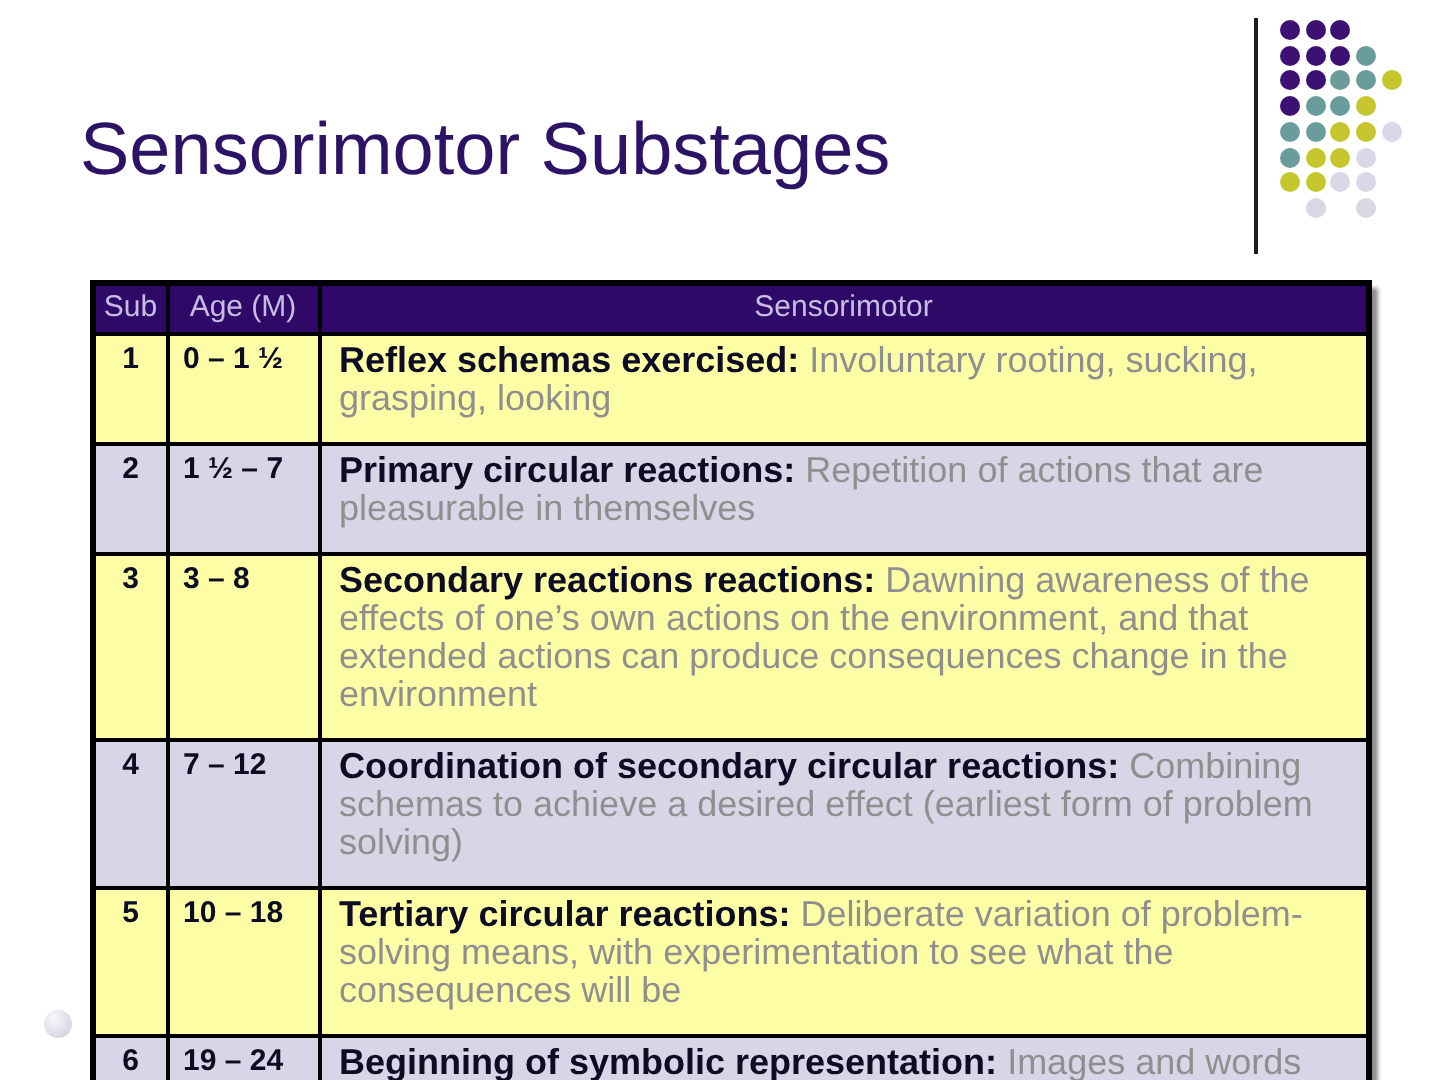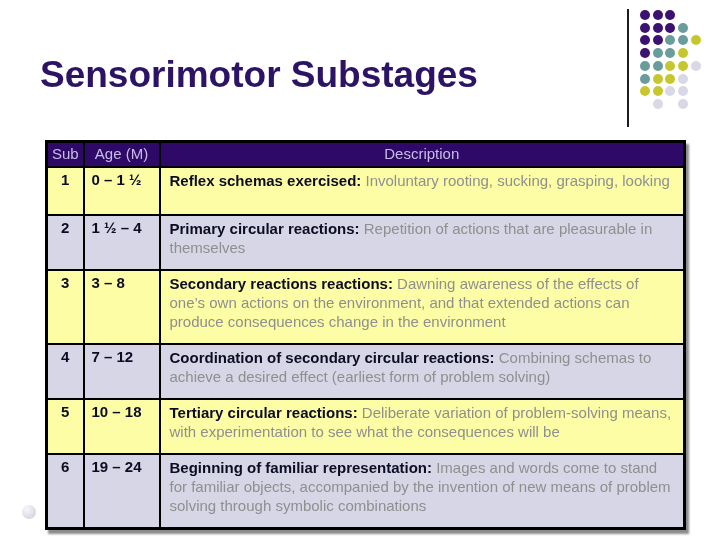--- a/index.html
+++ b/index.html
@@ -5,21 +5,21 @@
   html,body { margin:0; padding:0; }
   body {
     width:720px; height:540px;
     background:#ffffff;
     font-family:"Liberation Sans", sans-serif;
     position:relative;
     overflow:hidden;
   }
   .title {
     position:absolute; left:40px; top:54px; margin:0;
-    font-size:37px; font-weight:bold;
+    font-size:37px; font-weight:normal;
     color:var(--title-color,#2D1366);
     white-space:nowrap;
   }
   .decor-line {
     position:absolute; left:627px; top:9px;
     width:2px; height:118px; background:#1c1c24;
   }
   .dot {
     position:absolute; width:10px; height:10px; border-radius:50%;
   }
@@ -51,21 +51,21 @@
   td.sub-cell {
     text-align:center; font-weight:bold; font-size:15px;
     color:var(--term-color,#0C0C24); padding-top:3px;
   }
   td.age-cell {
     font-weight:bold; font-size:15px;
     color:var(--term-color,#0C0C24); padding:3px 2px 4px 7px;
     white-space:nowrap;
   }
   td.desc-cell {
-    font-size:15px; line-height:19px; padding:3px 8px 12px 9px;
+    font-size:18px; line-height:19px; padding:3px 8px 12px 9px;
   }
   td.desc-cell b { color:var(--term-color,#0C0C24); }
   td.desc-cell span.detail { color:var(--detail-color,#8F8F8F); }
 </style>
 </head>
 <body>
 
 <h1 class="title">Sensorimotor Substages</h1>
 
 <div class="decor-line"></div>
@@ -106,50 +106,50 @@
 <table class="subtable">
   <colgroup>
     <col style="width:37px">
       <col style="width:76px">
       <col style="width:525px">
   </colgroup>
   <thead>
     <tr>
       <th>Sub</th>
       <th>Age (M)</th>
-      <th>Description</th>
+      <th>Sensorimotor</th>
     </tr>
   </thead>
   <tbody id="table-body">
       <tr class="row-yellow" style="height: 48px;">
         <td class="sub-cell">1</td>
         <td class="age-cell">0 – 1 ½</td>
         <td class="desc-cell"><b>Reflex schemas exercised:</b> <span class="detail">Involuntary rooting, sucking, grasping, looking</span></td>
       </tr>
       <tr class="row-lavender" style="height: 48px;">
         <td class="sub-cell">2</td>
-        <td class="age-cell">1 ½ – 4</td>
+        <td class="age-cell">1 ½ – 7</td>
         <td class="desc-cell"><b>Primary circular reactions:</b> <span class="detail">Repetition of actions that are pleasurable in themselves</span></td>
       </tr>
       <tr class="row-yellow" style="height: 66px;">
         <td class="sub-cell">3</td>
         <td class="age-cell">3 – 8</td>
         <td class="desc-cell"><b>Secondary reactions reactions:</b> <span class="detail">Dawning awareness of the effects of one’s own actions on the environment, and that extended actions can produce consequences change in the environment</span></td>
       </tr>
       <tr class="row-lavender" style="height: 48px;">
         <td class="sub-cell">4</td>
         <td class="age-cell">7 – 12</td>
         <td class="desc-cell"><b>Coordination of secondary circular reactions:</b> <span class="detail">Combining schemas to achieve a desired effect (earliest form of problem solving)</span></td>
       </tr>
       <tr class="row-yellow" style="height: 48px;">
         <td class="sub-cell">5</td>
         <td class="age-cell">10 – 18</td>
         <td class="desc-cell"><b>Tertiary circular reactions:</b> <span class="detail">Deliberate variation of problem-solving means, with experimentation to see what the consequences will be</span></td>
       </tr>
       <tr class="row-lavender" style="height: 66px;">
         <td class="sub-cell">6</td>
         <td class="age-cell">19 – 24</td>
-        <td class="desc-cell"><b>Beginning of familiar representation:</b> <span class="detail">Images and words come to stand for familiar objects, accompanied by the invention of new means of problem solving through symbolic combinations</span></td>
+        <td class="desc-cell"><b>Beginning of symbolic representation:</b> <span class="detail">Images and words come to stand for familiar objects, accompanied by the invention of new means of problem solving through symbolic combinations</span></td>
       </tr>
     </tbody>
 </table>
 
 <div class="bullet"></div>
 
 </body></html>

